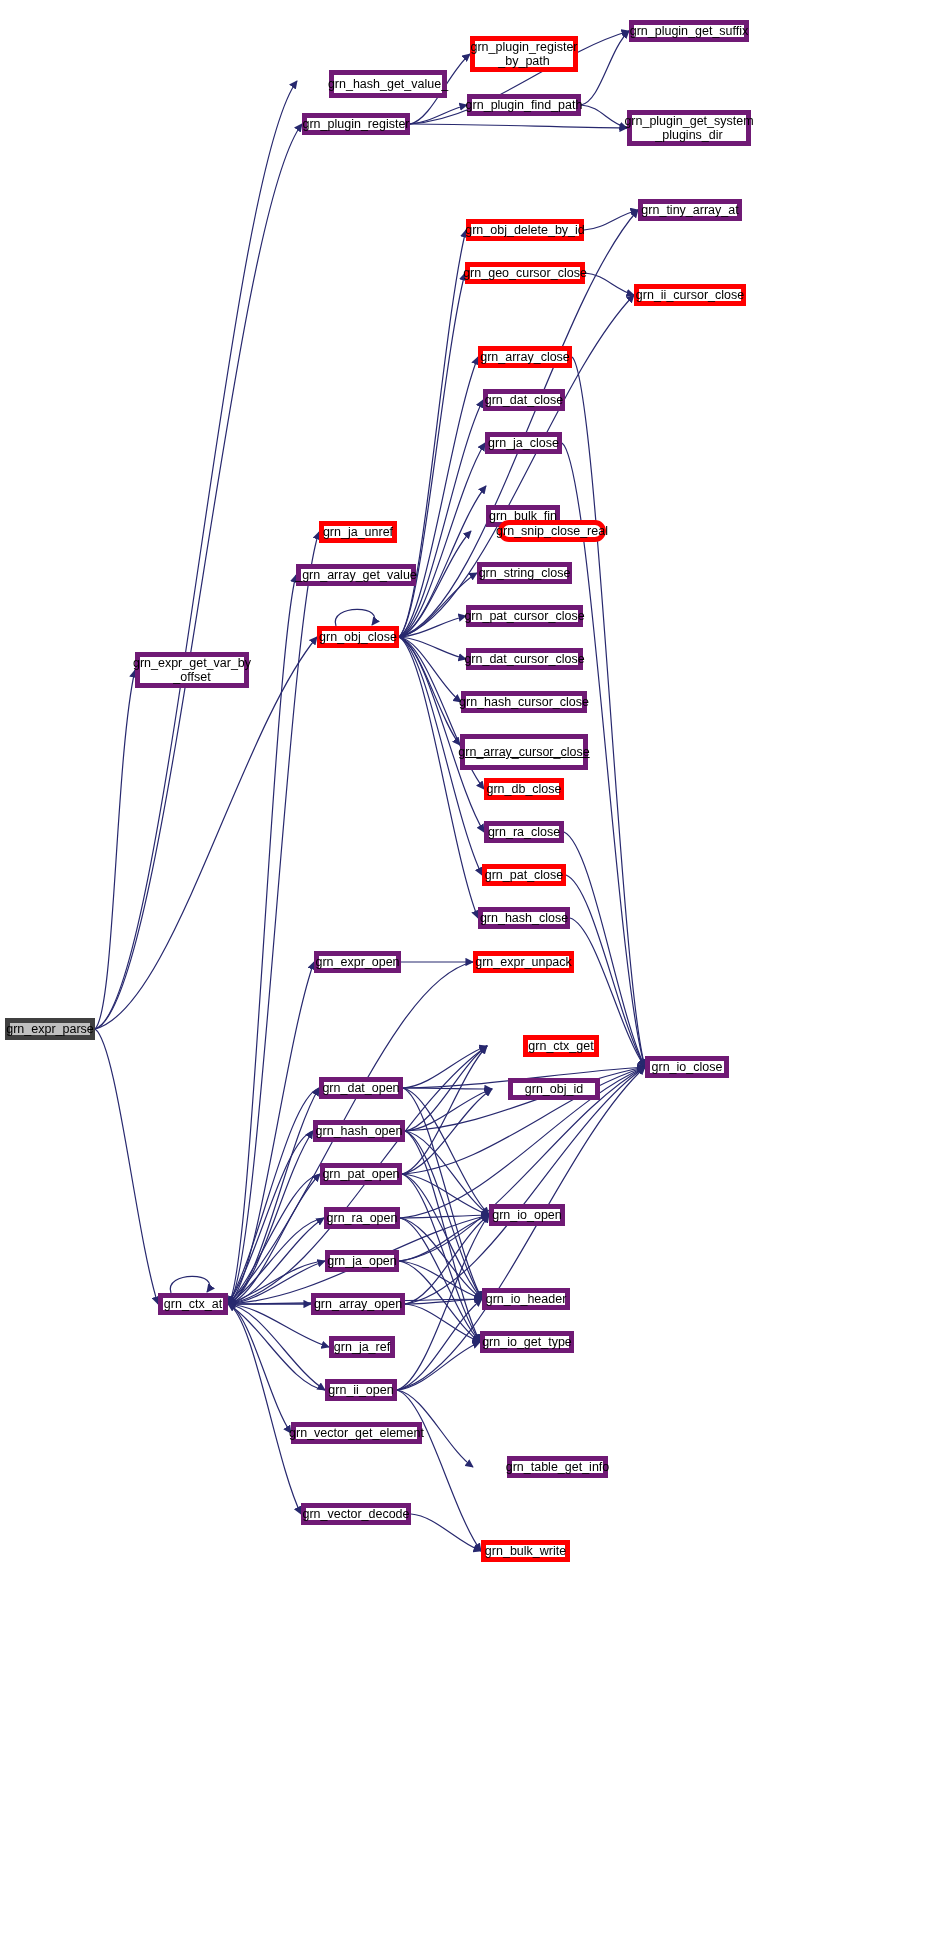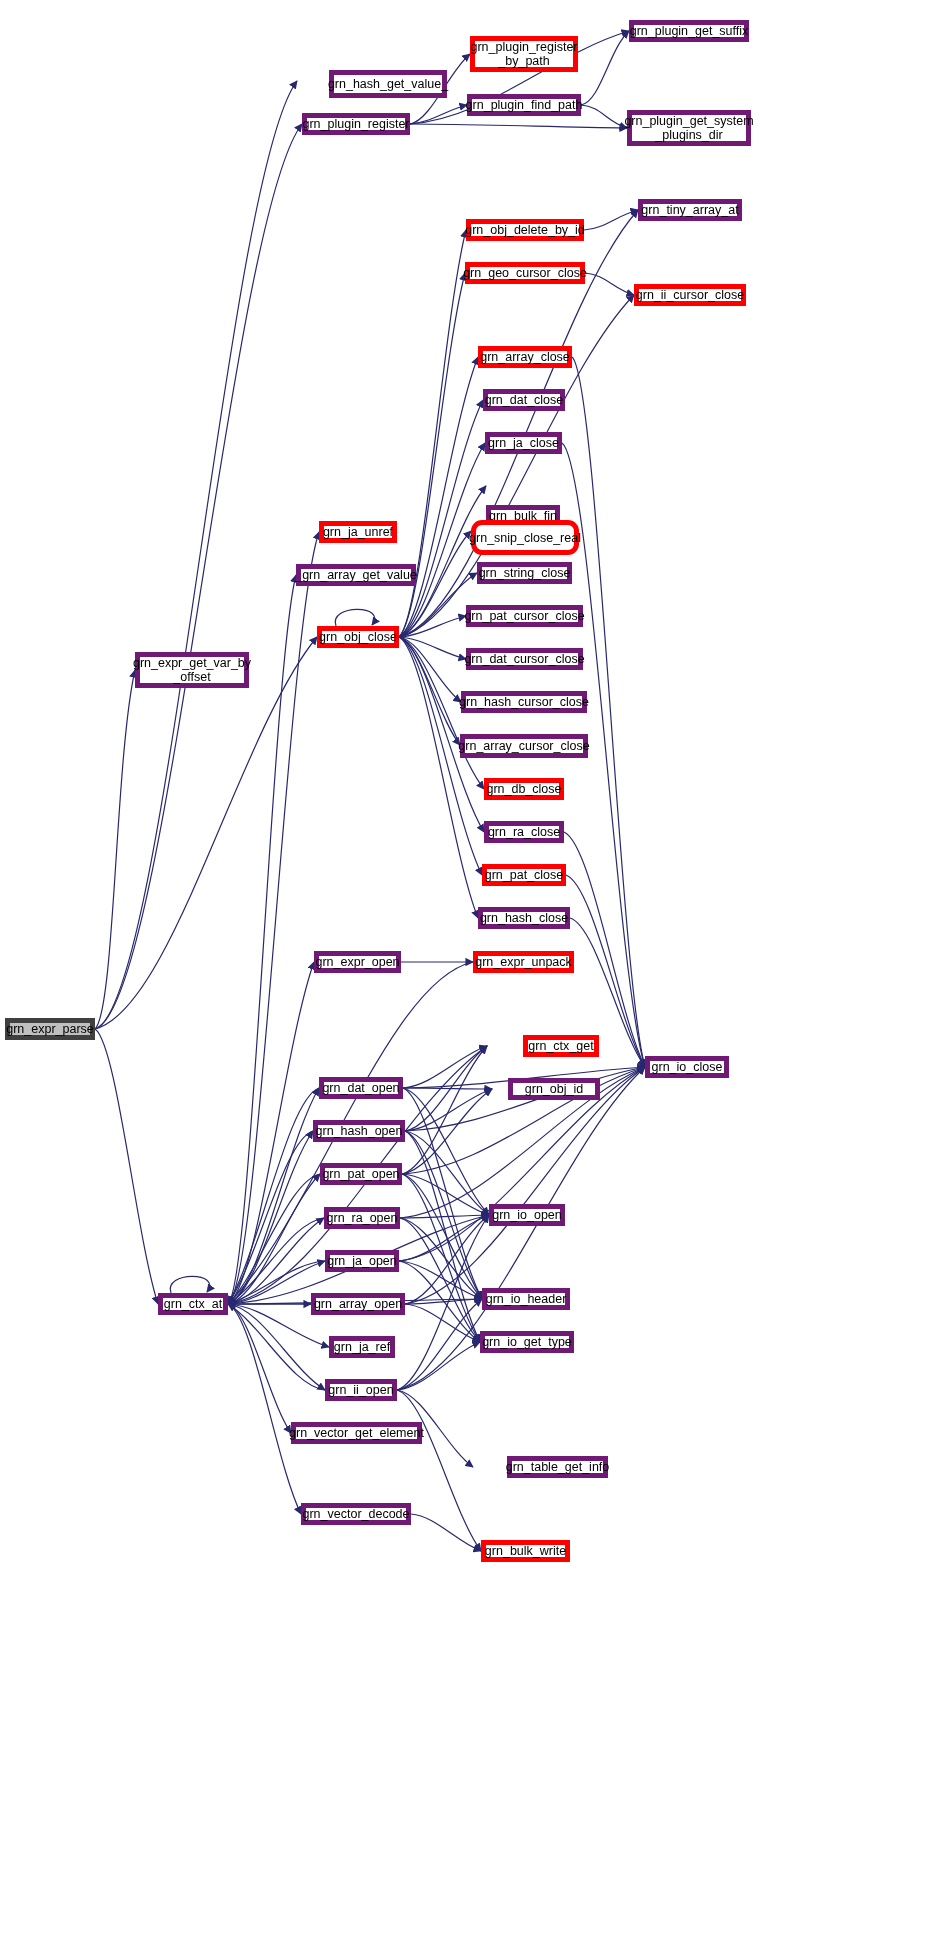--- a/index.html
+++ b/index.html
@@ -173,26 +173,26 @@
       <div class="node" style="left: 627px; top: 110px; width: 124px; height: 36px;">grn_plugin_get_system
 _plugins_dir</div>
       <div class="node" style="left: 638px; top: 199px; width: 104px; height: 22px;">grn_tiny_array_at</div>
       <div class="node red" style="left: 466px; top: 219px; width: 118px; height: 22px;">grn_obj_delete_by_id</div>
       <div class="node red" style="left: 465px; top: 262px; width: 120px; height: 22px;">grn_geo_cursor_close</div>
       <div class="node red" style="left: 634px; top: 284px; width: 112px; height: 22px;">grn_ii_cursor_close</div>
       <div class="node red" style="left: 478px; top: 346px; width: 94px; height: 22px;">grn_array_close</div>
       <div class="node" style="left: 483px; top: 389px; width: 82px; height: 22px;">grn_dat_close</div>
       <div class="node" style="left: 485px; top: 432px; width: 77px; height: 22px;">grn_ja_close</div>
       <div class="node" style="left: 486px; top: 475px; width: 74px; height: 22px; margin-top: 30px;">grn_bulk_fin</div>
-      <div class="node red" style="left: 471px; top: 520px; width: 108px; height: 35px; border-radius: 11px;">grn_snip_close_real</div>
+      <div class="node red" style="left: 498px; top: 520px; width: 108px; height: 22px; border-radius: 11px;">grn_snip_close_real</div>
       <div class="node" style="left: 477px; top: 562px; width: 95px; height: 22px;">grn_string_close</div>
       <div class="node" style="left: 466px; top: 605px; width: 117px; height: 22px;">grn_pat_cursor_close</div>
       <div class="node" style="left: 466px; top: 648px; width: 117px; height: 22px;">grn_dat_cursor_close</div>
       <div class="node" style="left: 461px; top: 691px; width: 126px; height: 22px;">grn_hash_cursor_close</div>
-      <div class="node" style="left: 460px; top: 734px; width: 128px; height: 24px;">grn_array_cursor_close</div>
+      <div class="node" style="left: 460px; top: 734px; width: 128px; height: 36px; text-decoration: underline;">grn_array_cursor_close</div>
       <div class="node red" style="left: 484px; top: 778px; width: 80px; height: 22px;">grn_db_close</div>
       <div class="node" style="left: 484px; top: 821px; width: 80px; height: 22px;">grn_ra_close</div>
       <div class="node red" style="left: 482px; top: 864px; width: 84px; height: 22px;">grn_pat_close</div>
       <div class="node" style="left: 478px; top: 907px; width: 92px; height: 22px;">grn_hash_close</div>
       <div class="node red" style="left: 319px; top: 521px; width: 78px; height: 22px;">grn_ja_unref</div>
       <div class="node" style="left: 296px; top: 564px; width: 120px; height: 22px;">_grn_array_get_value</div>
       <div class="node red" style="left: 317px; top: 626px; width: 82px; height: 22px;">grn_obj_close</div>
       <div class="node" style="left: 314px; top: 951px; width: 87px; height: 22px;">grn_expr_open</div>
       <div class="node red" style="left: 473px; top: 951px; width: 101px; height: 22px;">grn_expr_unpack</div>
       <div class="node" style="left: 645px; top: 1056px; width: 84px; height: 22px;">grn_io_close</div>

